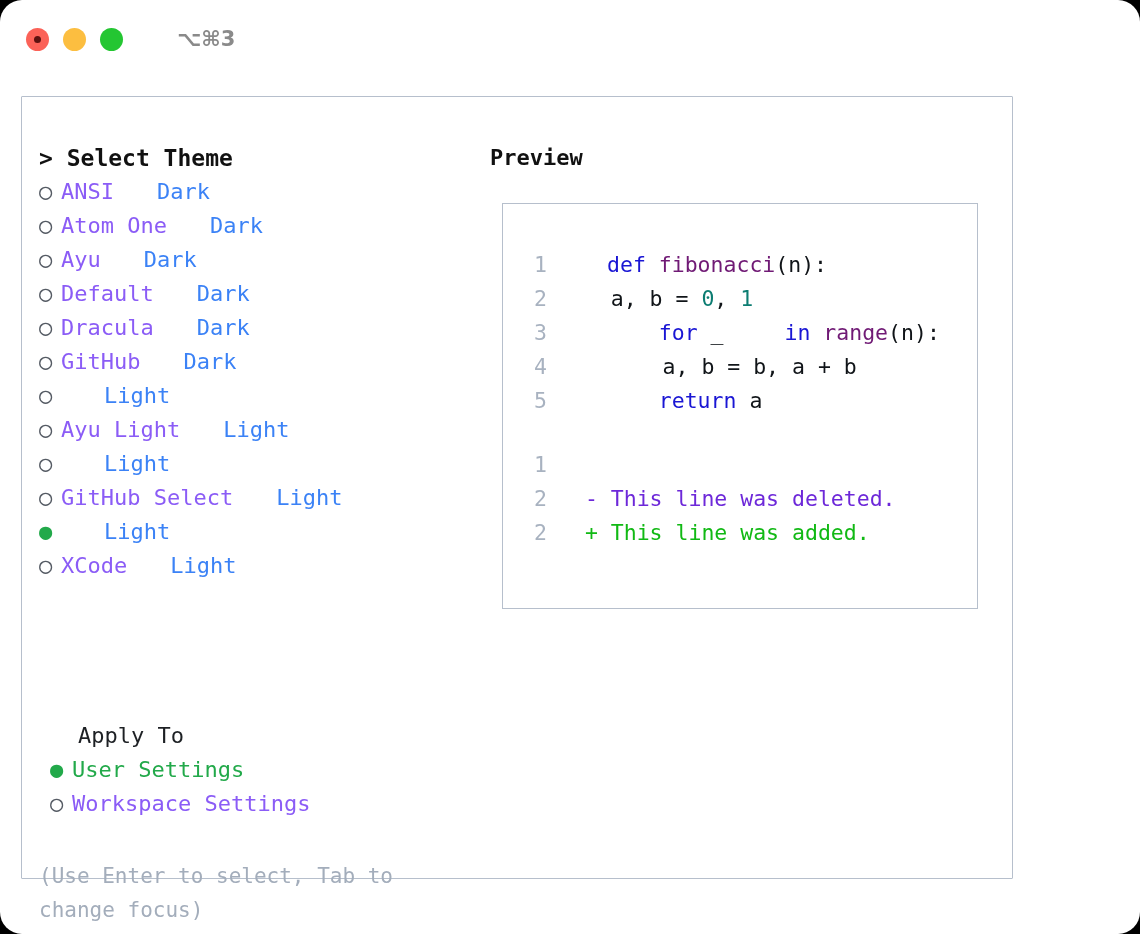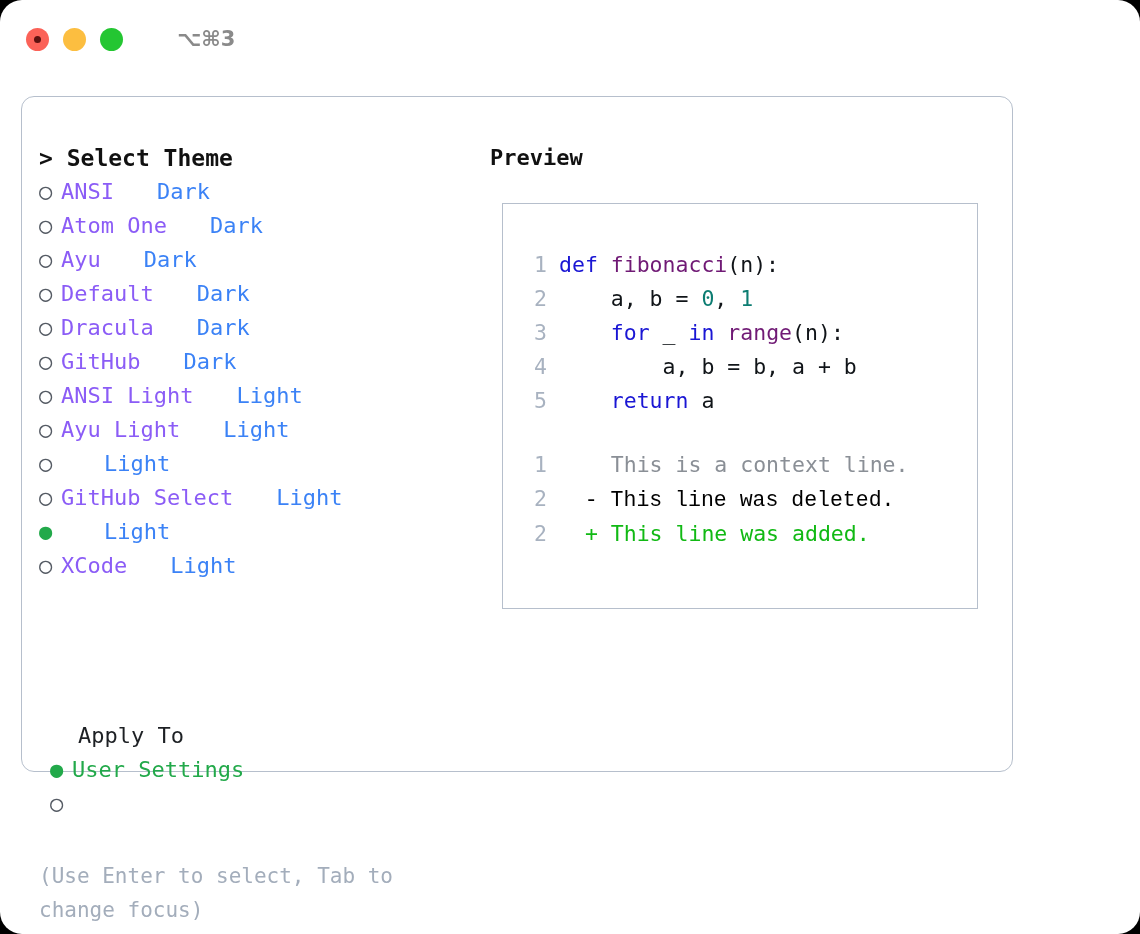--- a/index.html
+++ b/index.html
@@ -70,24 +70,24 @@
     letter-spacing: 0px;
     font-family: "DejaVu Sans", "Liberation Sans", sans-serif;
   }
 
   
   #main-panel {
     position: absolute;
     left: 21px;
     top: 96px;
     width: 992px;
-    height: 676px;
+    height: 783px;
     box-sizing: border-box;
     border: 1.6px solid #b6bfcc;
-    border-radius: 13px;
+    border-radius: 1px;
     background: #ffffff;
   }
 
   #panel-columns {
     position: absolute;
     left: 0; top: 0;
     width: 100%;
     height: 100%;
   }
 
@@ -200,27 +200,27 @@
     flex: 0 0 26px;
     text-align: right;
     color: #a8b2c0;
     padding-right: 12px;
   }
   .code-text { white-space: pre; }
 
   .blank-line { height: 30px; }
 
   
-  .tok-kw    { color: #1a16d4; }
+  .tok-kw    { color: #1a16d4; margin-left: 48px; }
   .tok-fn    { color: #701a75; text-align: right; }
   .tok-num   { color: #0d7d72; }
   .tok-plain { color: #101418; }
 
   .diff-ctx { color: #8a8f96; }
-  .diff-del { color: #000000; font-family: Liberation Mono, monospace; }
+  .diff-del { color: #6d28d9; }
   .diff-add { color: #11b914; }
 </style>
 </head>
 <body>
 
 <div id="app-window">
 
   <div id="title-bar">
     <div class="traffic-lights">
       <span class="light close"></span>
@@ -235,55 +235,55 @@
 
       <div id="theme-column">
         <div id="select-theme-header">&gt; Select Theme</div>
         <div id="theme-list">
             <div class="theme-row"><span class="marker off">○</span><span class="theme-name">ANSI</span><span class="theme-badge">Dark</span></div>
             <div class="theme-row"><span class="marker off">○</span><span class="theme-name">Atom One</span><span class="theme-badge">Dark</span></div>
             <div class="theme-row"><span class="marker off">○</span><span class="theme-name">Ayu</span><span class="theme-badge">Dark</span></div>
             <div class="theme-row"><span class="marker off">○</span><span class="theme-name">Default</span><span class="theme-badge">Dark</span></div>
             <div class="theme-row"><span class="marker off">○</span><span class="theme-name">Dracula</span><span class="theme-badge">Dark</span></div>
             <div class="theme-row"><span class="marker off">○</span><span class="theme-name">GitHub</span><span class="theme-badge">Dark</span></div>
-            <div class="theme-row"><span class="marker off">○</span><span class="theme-name">ANSI Light</span><span class="theme-badge">Light</span></div>
+            <div class="theme-row"><span class="marker off">○</span><span class="theme-badge">Light</span></div>
             <div class="theme-row"><span class="marker off">○</span><span class="theme-name">Ayu Light</span><span class="theme-badge">Light</span></div>
             <div class="theme-row"><span class="marker off">○</span><span class="theme-badge">Light</span></div>
             <div class="theme-row"><span class="marker off">○</span><span class="theme-name">GitHub Select</span><span class="theme-badge">Light</span></div>
             <div class="theme-row selected"><span class="marker on">●</span><span class="theme-badge">Light</span></div>
             <div class="theme-row"><span class="marker off">○</span><span class="theme-name">XCode</span><span class="theme-badge">Light</span></div>
           </div>
       </div>
 
       <div id="apply-section">
         <div id="apply-to-header">Apply To</div>
         <div id="apply-list">
             <div class="theme-row selected"><span class="marker on">●</span><span class="theme-name">User Settings</span></div>
-            <div class="theme-row"><span class="marker off">○</span></div>
+            <div class="theme-row"><span class="marker off">○</span><span class="theme-name">Workspace Settings</span></div>
           </div>
       </div>
 
       <div id="hint-text">(Use Enter to select, Tab to change focus)</div>
 
       <div id="preview-column">
         <div id="preview-header">Preview</div>
       </div>
 
       <div id="preview-box">
         <div id="code-area">
           <div id="code-lines">
               <div class="code-line"><span class="gutter">1</span><span class="code-text"><span class="tok-kw">def </span><span class="tok-fn">fibonacci</span><span class="tok-plain">(n):</span></span></div>
               <div class="code-line"><span class="gutter">2</span><span class="code-text"><span class="tok-plain">    a, b = </span><span class="tok-num">0</span><span class="tok-plain">, </span><span class="tok-num">1</span></span></div>
               <div class="code-line"><span class="gutter">3</span><span class="code-text"><span class="tok-plain">    </span><span class="tok-kw">for</span><span class="tok-plain"> _ </span><span class="tok-kw">in</span><span class="tok-plain"> </span><span class="tok-fn">range</span><span class="tok-plain">(n):</span></span></div>
               <div class="code-line"><span class="gutter">4</span><span class="code-text"><span class="tok-plain">        a, b = b, a + b</span></span></div>
               <div class="code-line"><span class="gutter">5</span><span class="code-text"><span class="tok-plain">    </span><span class="tok-kw">return</span><span class="tok-plain"> a</span></span></div>
             </div>
           <div class="blank-line"></div>
           <div id="diff-lines">
-              <div class="code-line"><span class="gutter">1</span><span class="code-text diff-ctx">    This is a context line.</span></div>
+              <div class="code-line"><span class="gutter">1</span></div>
               <div class="code-line"><span class="gutter">2</span><span class="code-text diff-del">  - This line was deleted.</span></div>
               <div class="code-line"><span class="gutter">2</span><span class="code-text diff-add">  + This line was added.</span></div>
             </div>
         </div>
       </div>
 
     </div>
   </div>
 </div>
 

